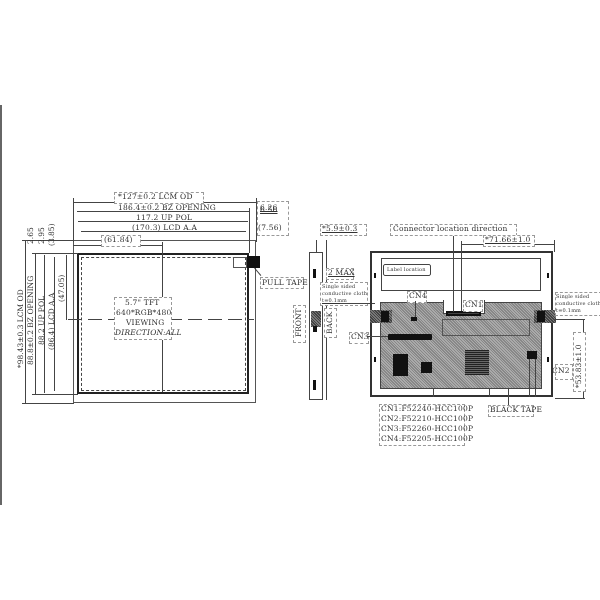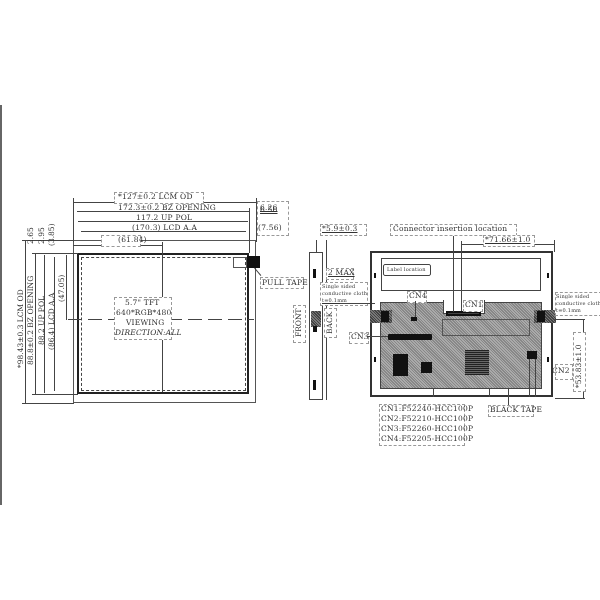--- a/index.html
+++ b/index.html
@@ -38,25 +38,25 @@
   <div class="arrow-h" style="left:77px;top:211px;width:172px;"></div>
   <div class="arrow-h" style="left:78px;top:221px;width:170px;"></div>
   <div class="arrow-h" style="left:81px;top:231px;width:165px;"></div>
   <div class="arrow-h" style="left:73px;top:245px;width:89px;"></div>
   <div class="line" style="left:73px;top:198px;width:1px;height:44px;"></div>
   <div class="line" style="left:256px;top:198px;width:1px;height:44px;"></div>
   <div class="line" style="left:249px;top:208px;width:1px;height:45px;"></div>
 
   <div class="dash-box" style="left:114px;top:192px;width:88px;height:10px;"></div>
   <div class="lbl" style="left:118px;top:192px;">*127±0.2 LCM OD</div>
-  <div class="lbl" style="left:118px;top:203px;">172.3±0.2 BZ OPENING</div>
+  <div class="lbl" style="left:118px;top:203px;">186.4±0.2 BZ OPENING</div>
   <div class="lbl" style="left:136px;top:213px;">117.2 UP POL</div>
   <div class="lbl" style="left:132px;top:223px;">(170.3) LCD A.A</div>
   <div class="dash-box" style="left:101px;top:235px;width:38px;height:10px;"></div>
-  <div class="lbl" style="left:104px;top:235px;margin-left:14px;">(61.84)</div>
+  <div class="lbl" style="left:104px;top:235px;">(61.84)</div>
 
   <div class="dash-box" style="left:257px;top:201px;width:30px;height:33px;"></div>
   <div class="lbl" style="left:260px;top:203px;text-decoration:underline;">6.26</div>
   <div class="lbl" style="left:260px;top:205px;text-decoration:underline;">6.56</div>
   <div class="lbl" style="left:258px;top:223px;">(7.56)</div>
 
   <div class="line" style="left:25px;top:240px;width:1px;height:163px;"></div>
   <div class="line" style="left:35px;top:253px;width:1px;height:141px;"></div>
   <div class="line" style="left:44px;top:255px;width:1px;height:138px;"></div>
   <div class="line" style="left:54px;top:257px;width:1px;height:134px;"></div>
@@ -154,21 +154,21 @@
   <div class="line" style="left:535px;top:359px;width:1px;height:38px;"></div>
 
   <div class="abs black" style="left:374px;top:273px;width:2px;height:5px;"></div>
   <div class="abs black" style="left:547px;top:273px;width:2px;height:5px;"></div>
   <div class="abs black" style="left:374px;top:357px;width:2px;height:5px;"></div>
   <div class="abs black" style="left:547px;top:357px;width:2px;height:5px;"></div>
 
   <div class="line" style="left:453px;top:232px;width:1px;height:80px;"></div>
   <div class="line" style="left:461px;top:241px;width:1px;height:70px;"></div>
   <div class="dash-box" style="left:390px;top:224px;width:125px;height:10px;"></div>
-  <div class="lbl" style="left:393px;top:224px;">Connector insertion location</div>
+  <div class="lbl" style="left:393px;top:224px;">Connector location direction</div>
 
   <div class="line" style="left:461px;top:244px;width:93px;height:1px;"></div>
   <div class="line" style="left:554px;top:240px;width:1px;height:12px;"></div>
   <div class="dash-box" style="left:483px;top:235px;width:50px;height:10px;"></div>
   <div class="lbl" style="left:485px;top:235px;text-decoration:underline;">*71.66±1.0</div>
 
   <div class="line" style="left:583px;top:319px;width:1px;height:80px;"></div>
   <div class="line" style="left:555px;top:319px;width:30px;height:1px;"></div>
   <div class="line" style="left:555px;top:398px;width:30px;height:1px;"></div>
   <div class="dash-box" style="left:573px;top:332px;width:11px;height:58px;"></div>

